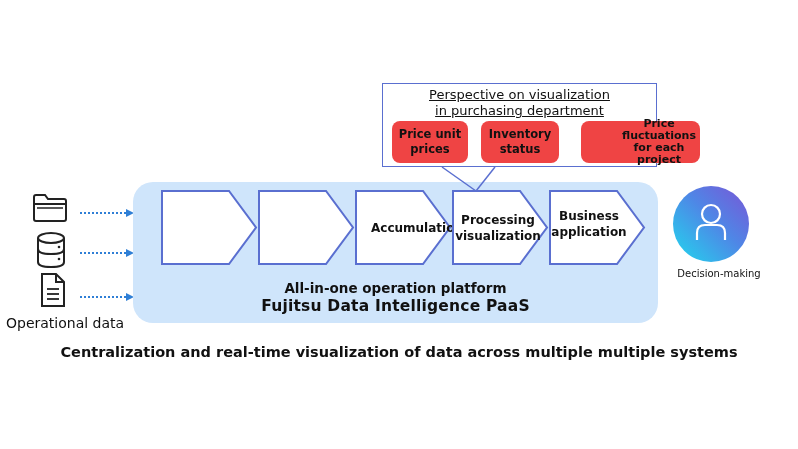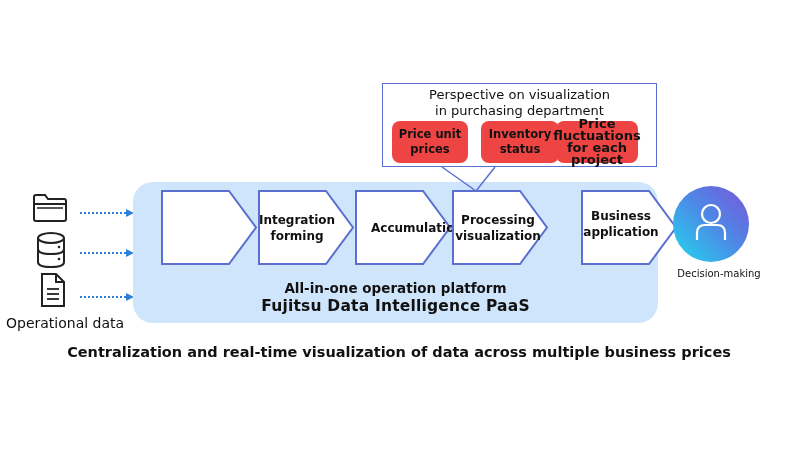--- a/index.html
+++ b/index.html
@@ -19,21 +19,21 @@
   .chev { position:absolute; top:190px; width:97px; height:75px; }
   .chev svg { position:absolute; left:0; top:0; width:97px; height:75px; overflow:visible; }
   .chev-label { position:absolute; left:0; top:0; width:78px; height:75px;
                 display:flex; align-items:center; justify-content:center; text-align:center;
                 font-size:12px; font-weight:bold; line-height:16px; color:#111; }
 
   
   #callout { left:382px; top:83px; width:275px; height:84px; background:#fff;
              border:1.5px solid #5a6fd0; box-sizing:border-box; }
   .callout-title { left:382px; width:275px; top:87px; text-align:center;
-                   font-size:13px; line-height:16px; color:#111; }
+                   font-size:13px; line-height:16px; color:#111;text-decoration:underline; }
   .pill { position:absolute; top:121px; height:42px; background:#ef4444; border-radius:8px;
           display:flex; align-items:center; justify-content:center; text-align:center;
           font-weight:bold; color:#111; }
   #pointer { left:0; top:0; width:798px; height:449px; }
 
   
   .icon { position:absolute; }
   .op-label { left:6px; top:315px; font-size:14px; color:#111; }
 
   
@@ -93,41 +93,38 @@
 
 <div class="chev" style="left:161px;">
   <svg viewBox="0 0 97 75">
       <polygon points="1,1 68,1 95,37.5 68,74 1,74" fill="#fff" stroke="#5a6fd0" stroke-width="2"></polygon>
     </svg>
 </div>
 <div class="chev" style="left:258px;">
   <svg viewBox="0 0 97 75">
       <polygon points="1,1 68,1 95,37.5 68,74 1,74" fill="#fff" stroke="#5a6fd0" stroke-width="2"></polygon>
     </svg>
-  <div class="chev-label">
-      <div><span>Integration</span><br><span>forming</span></div>
-    </div>
 </div>
 <div class="chev" style="left:355px;">
   <svg viewBox="0 0 97 75">
       <polygon points="1,1 68,1 95,37.5 68,74 1,74" fill="#fff" stroke="#5a6fd0" stroke-width="2"></polygon>
     </svg>
   <div class="chev-label" style="width:94px;justify-content:flex-start;padding-left:16px;box-sizing:border-box;">
       <div><span>Accumulation</span></div>
     </div>
 </div>
 <div class="chev" style="left:452px;">
   <svg viewBox="0 0 97 75">
       <polygon points="1,1 68,1 95,37.5 68,74 1,74" fill="#fff" stroke="#5a6fd0" stroke-width="2"></polygon>
     </svg>
   <div class="chev-label" style="width:92px;">
       <div><span>Processing</span><br><span>visualization</span></div>
     </div>
 </div>
-<div class="chev" style="left:581px;">
+<div class="chev" style="left:549px;">
   <svg viewBox="0 0 97 75">
       <polygon points="1,1 68,1 95,37.5 68,74 1,74" fill="#fff" stroke="#5a6fd0" stroke-width="2"></polygon>
     </svg>
   <div class="chev-label" style="width:80px;align-items:flex-start;padding-top:18px;box-sizing:border-box;">
       <div><span>Business</span><br><span>application</span></div>
     </div>
 </div>
 
 <div class="abs platform-sub">All-in-one operation platform</div>
 <div class="abs platform-name">Fujitsu Data Intelligence PaaS</div>
@@ -139,25 +136,25 @@
 <div id="callout" class="abs"></div>
 <div class="abs callout-title">
   <span>Perspective on visualization</span><br><span>in purchasing department</span>
 </div>
 <div class="pill" style="left:392px;width:76px;font-size:11.5px;line-height:15px;">
   <div><span>Price unit</span><br><span>prices</span></div>
 </div>
 <div class="pill" style="left:481px;width:78px;font-size:11.5px;line-height:15px;">
   <div><span>Inventory</span><br><span>status</span></div>
 </div>
-<div class="pill" style="left:556px;width:82px;font-size:13px;line-height:12px;">
+<div class="pill" style="left:581px;width:82px;font-size:11px;line-height:12px;padding-left:37px;">
   <div><span>Price fluctuations</span><br><span>for each project</span></div>
 </div>
 
 <div id="person" class="abs">
   <svg width="76" height="76" viewBox="0 0 76 76">
     <circle cx="38" cy="28" r="9" fill="none" stroke="#fff" stroke-width="2.2"></circle>
     <path d="M24 54 V47 Q24 39 32 39 H44 Q52 39 52 47 V54" fill="none" stroke="#fff" stroke-width="2.2"></path>
   </svg>
 </div>
 <div class="abs dm-label">Decision-making</div>
 
-<div class="abs caption">Centralization and real-time visualization of data across multiple business prices</div>
+<div class="abs caption">Centralization and real-time visualization of data across multiple multiple systems</div>
 
 </body></html>

